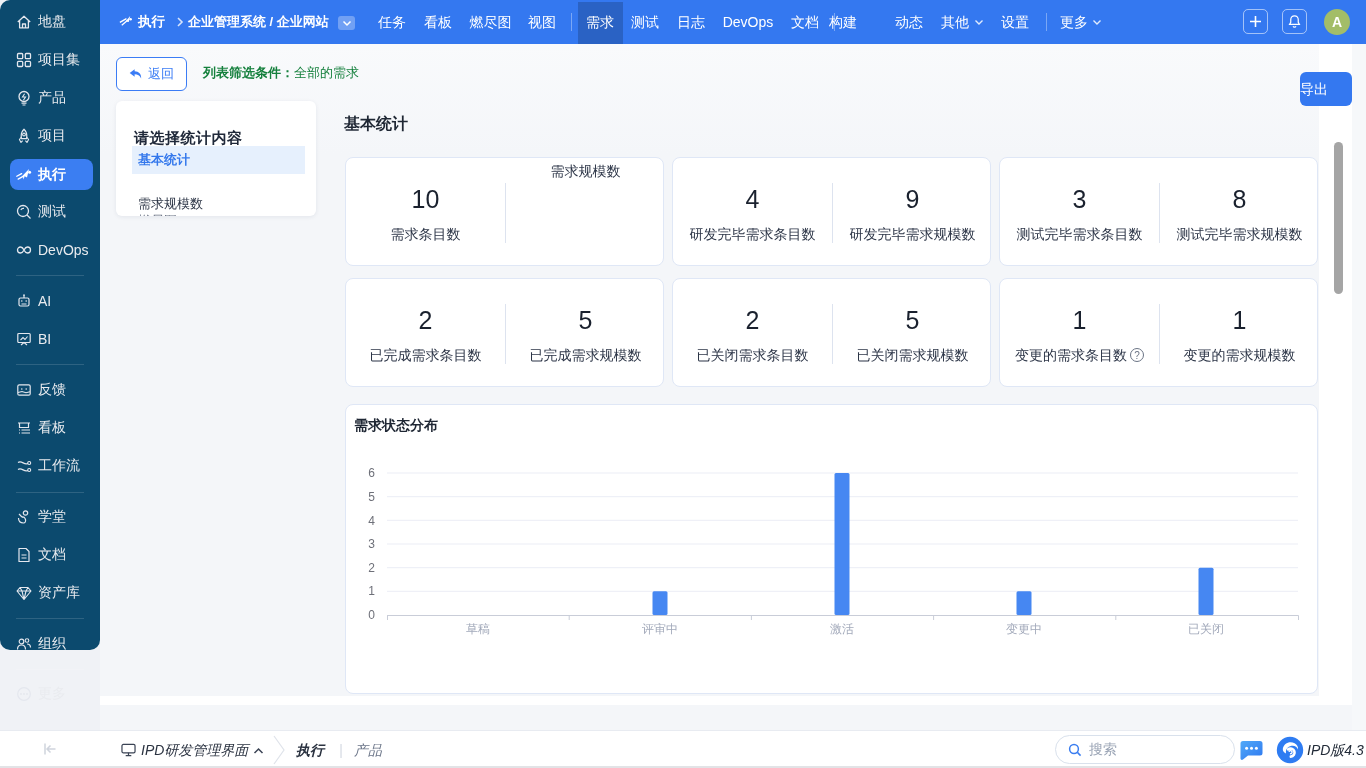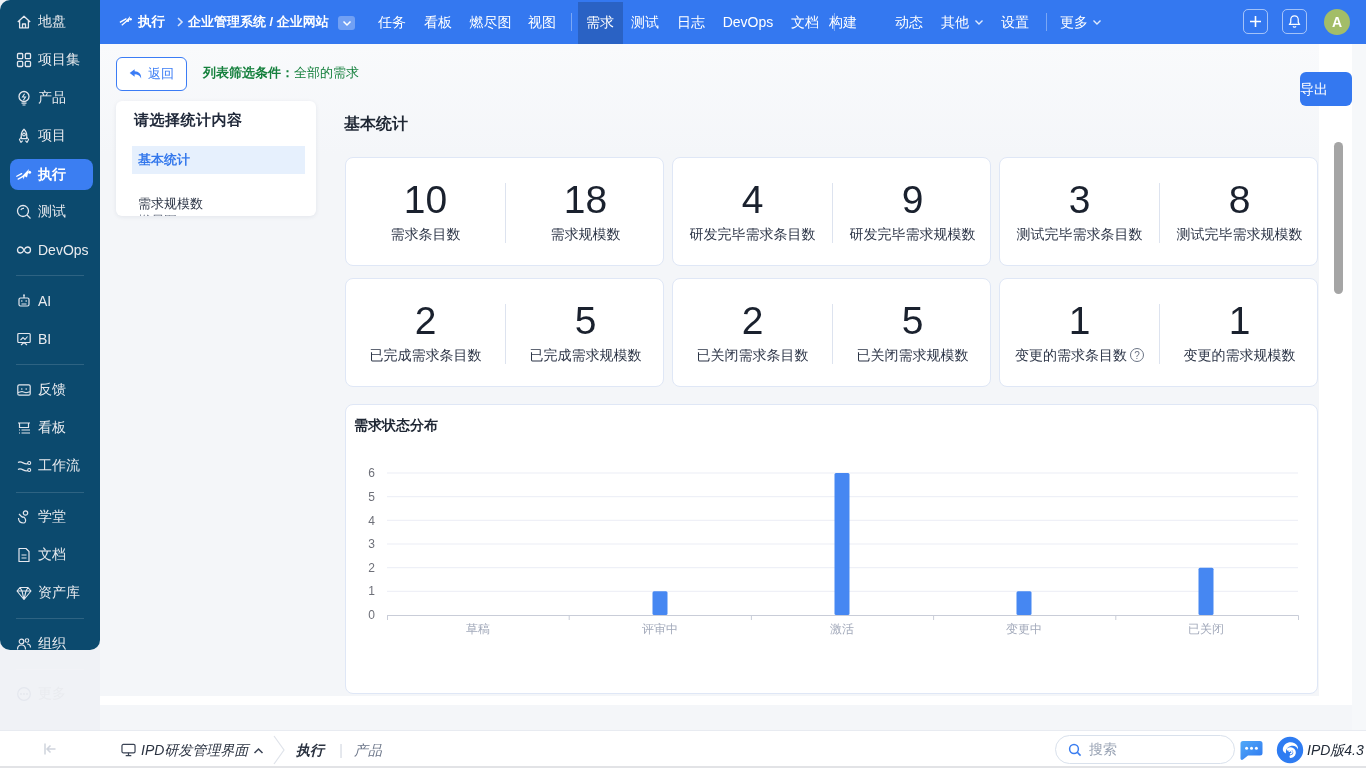--- a/index.html
+++ b/index.html
@@ -18,30 +18,30 @@
 #content { left:100px; top:44px; width:1266px; height:686px; background:#fff; }
 #graylayer { position:absolute; left:0; top:0; width:1219px; height:652px; background:linear-gradient(#f9fafc, #f4f6f9 110px); }
 #gapband { position:absolute; left:0; top:661px; width:1266px; height:25px; background:#f4f6f9; }
 #rightcol { position:absolute; left:1252px; top:0; width:14px; height:686px; background:#f6f8fa; }
 
 #btn-back { position:absolute; left:16px; top:13px; width:71px; height:34px; background:#fff; border:1.5px solid #3b7cf5; border-radius:6px; color:#3b7cf5; font-size:13px; line-height:31px; text-align:center; }
 #filter-label { position:absolute; left:103px; top:20px; font-size:13px; color:#15803d; }
 #btn-export { position:absolute; left:1200px; top:13px; width:52px; height:34px; background:#3478f0; border-radius:6px; color:#fff; font-size:14px; line-height:34px; text-align:left;margin-top:15px; }
 
 #leftpanel { position:absolute; left:16px; top:57px; width:200px; height:115px; background:#fff; border-radius:6px; box-shadow:0 1px 4px rgba(30,40,80,0.08); overflow:hidden; }
-#leftpanel h3 { font-size:15px; color:#20293a; font-weight:bold; margin:10px 0 0 18px; letter-spacing:0.5px; }
+#leftpanel h3 { font-size:15px; color:#20293a; font-weight:bold; margin:28px 0 0 18px; letter-spacing:0.5px; }
 #lp-sel { position:absolute; left:16px; top:45px; width:173px; height:28px; background:#e6f0fd; color:#3478ec; font-weight:bold; font-size:13px; line-height:28px; padding-left:6px; }
 #lp-item2 { position:absolute; left:22px; top:94px; font-size:13px; color:#2b3445; }
 #lp-item3 { position:absolute; left:22px; top:111px; font-size:13px; color:#6a7384; }
 
 #main-title { position:absolute; left:244px; top:70px; font-size:16px; font-weight:bold; color:#1f2734; }
 
 .card { position:absolute; width:319px; height:109px; background:#fff; border:1px solid #dfe7f6; border-radius:8px; }
 .card .half { position:absolute; top:0; width:159px; height:109px; text-align:center; }
-.card .num { margin-top:20px; font-size:39px; line-height:43px; color:#1a212e; }
+.card .num { margin-top:20px; font-size:25px; line-height:43px; color:#1a212e; }
 .card .lbl { margin-top:5px; font-size:14px; color:#2c3547; }
 .card .vdiv { position:absolute; left:159px; top:25px; width:1px; height:60px; background:#dde3ef; }
 .qm { display:inline-block; width:14px; height:14px; border:1px solid #6b7485; border-radius:50%; font-size:10px; line-height:13px; color:#6b7485; text-align:center; margin-left:3px; vertical-align:1px; }
 
 #chartcard { position:absolute; left:245px; top:360px; width:973px; height:290px; background:#fff; border:1px solid #dfe7f6; border-radius:8px; }
 #chartcard h4 { font-size:14px; font-weight:bold; color:#1f2734; margin:12px 0 0 8px; }
 
 #footer { left:0; top:730px; width:1366px; height:38px; background:#fff; border-top:1px solid #e8ebf1; border-bottom:2px solid #e2e3e6; }
 #footer .f-item { position:absolute; top:0; height:38px; line-height:38px; font-size:14px; color:#2a3240; white-space:nowrap;font-style:italic; }
 #search { position:absolute; left:1055px; top:4px; width:180px; height:29px; border:1px solid #d9e1ec; border-radius:15px; background:#fff; }
@@ -72,21 +72,20 @@
     <div id="lp-item3">燃尽图</div>
   </div>
   <div id="main-title">基本统计</div>
   <div class="card" style="left:245px;top:113px">
     <div class="half" style="left:0">
         <div class="num">10</div>
         <div class="lbl">需求条目数</div>
       </div>
     <div class="vdiv"></div>
     <div class="half" style="left:160px">
-        <div class="num">18</div>
         <div class="lbl">需求规模数</div>
       </div>
   </div>
   <div class="card" style="left:572px;top:113px">
     <div class="half" style="left:0">
         <div class="num">4</div>
         <div class="lbl">研发完毕需求条目数</div>
       </div>
     <div class="vdiv"></div>
     <div class="half" style="left:160px">

